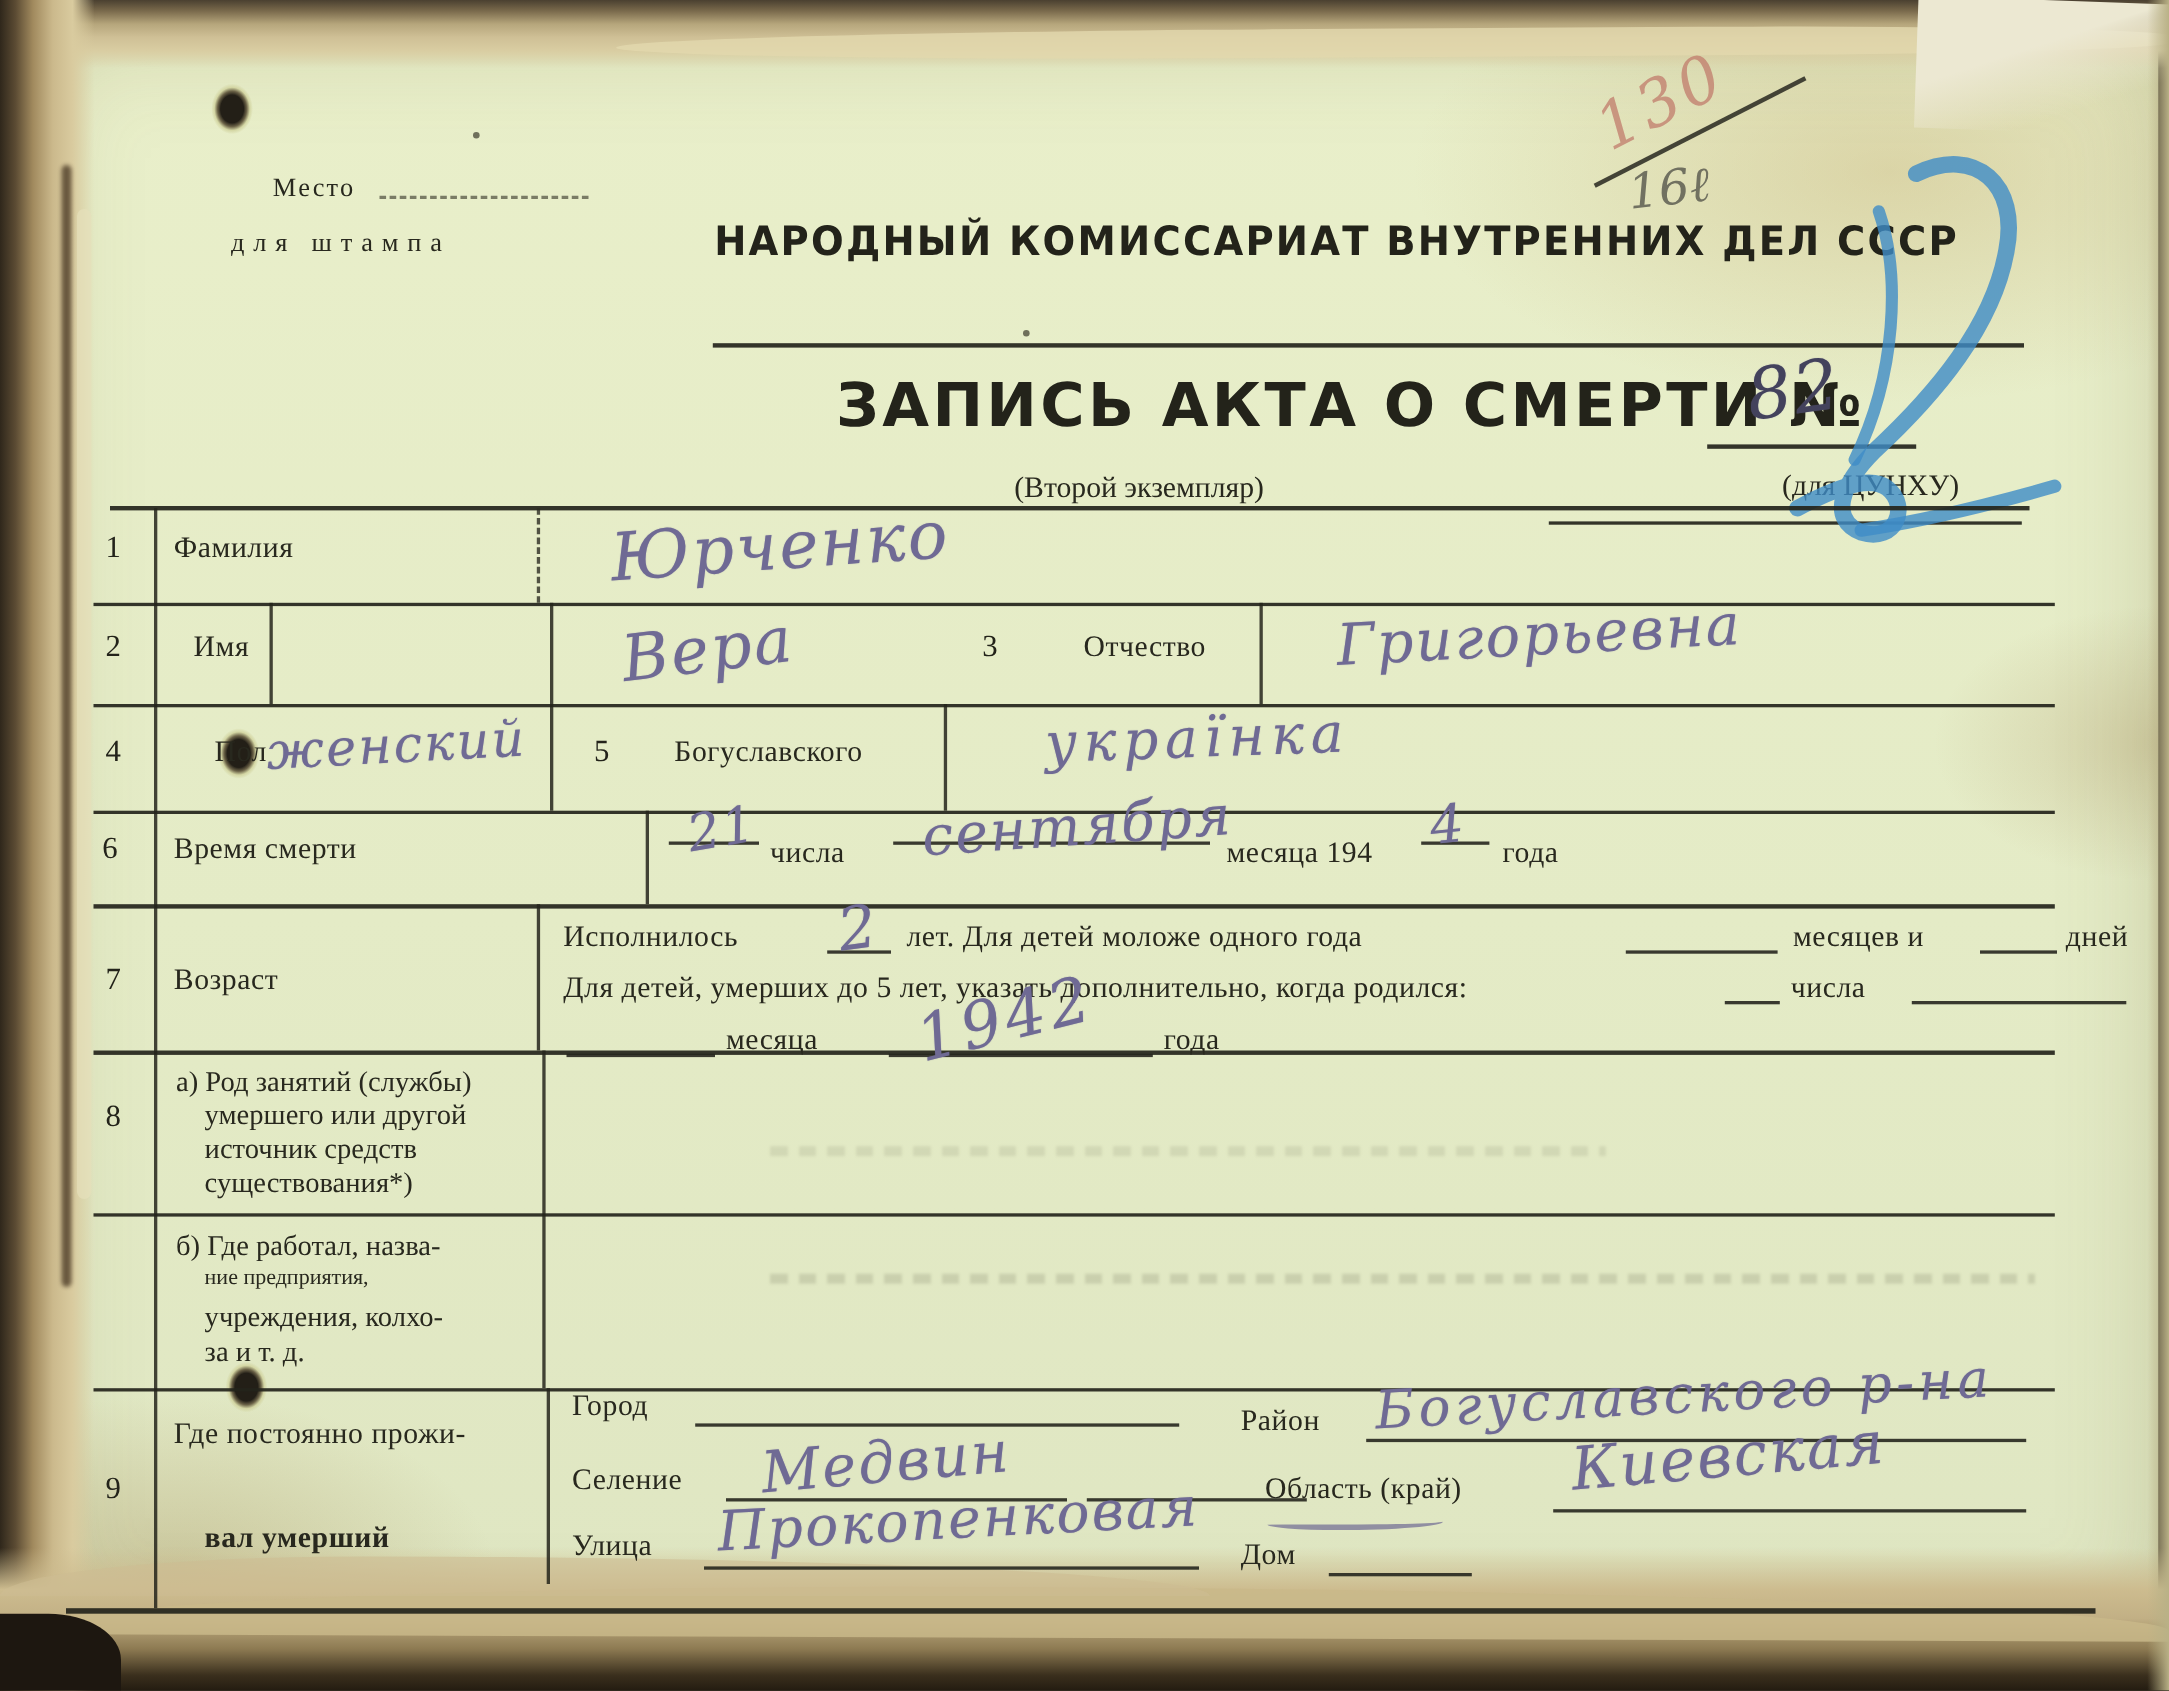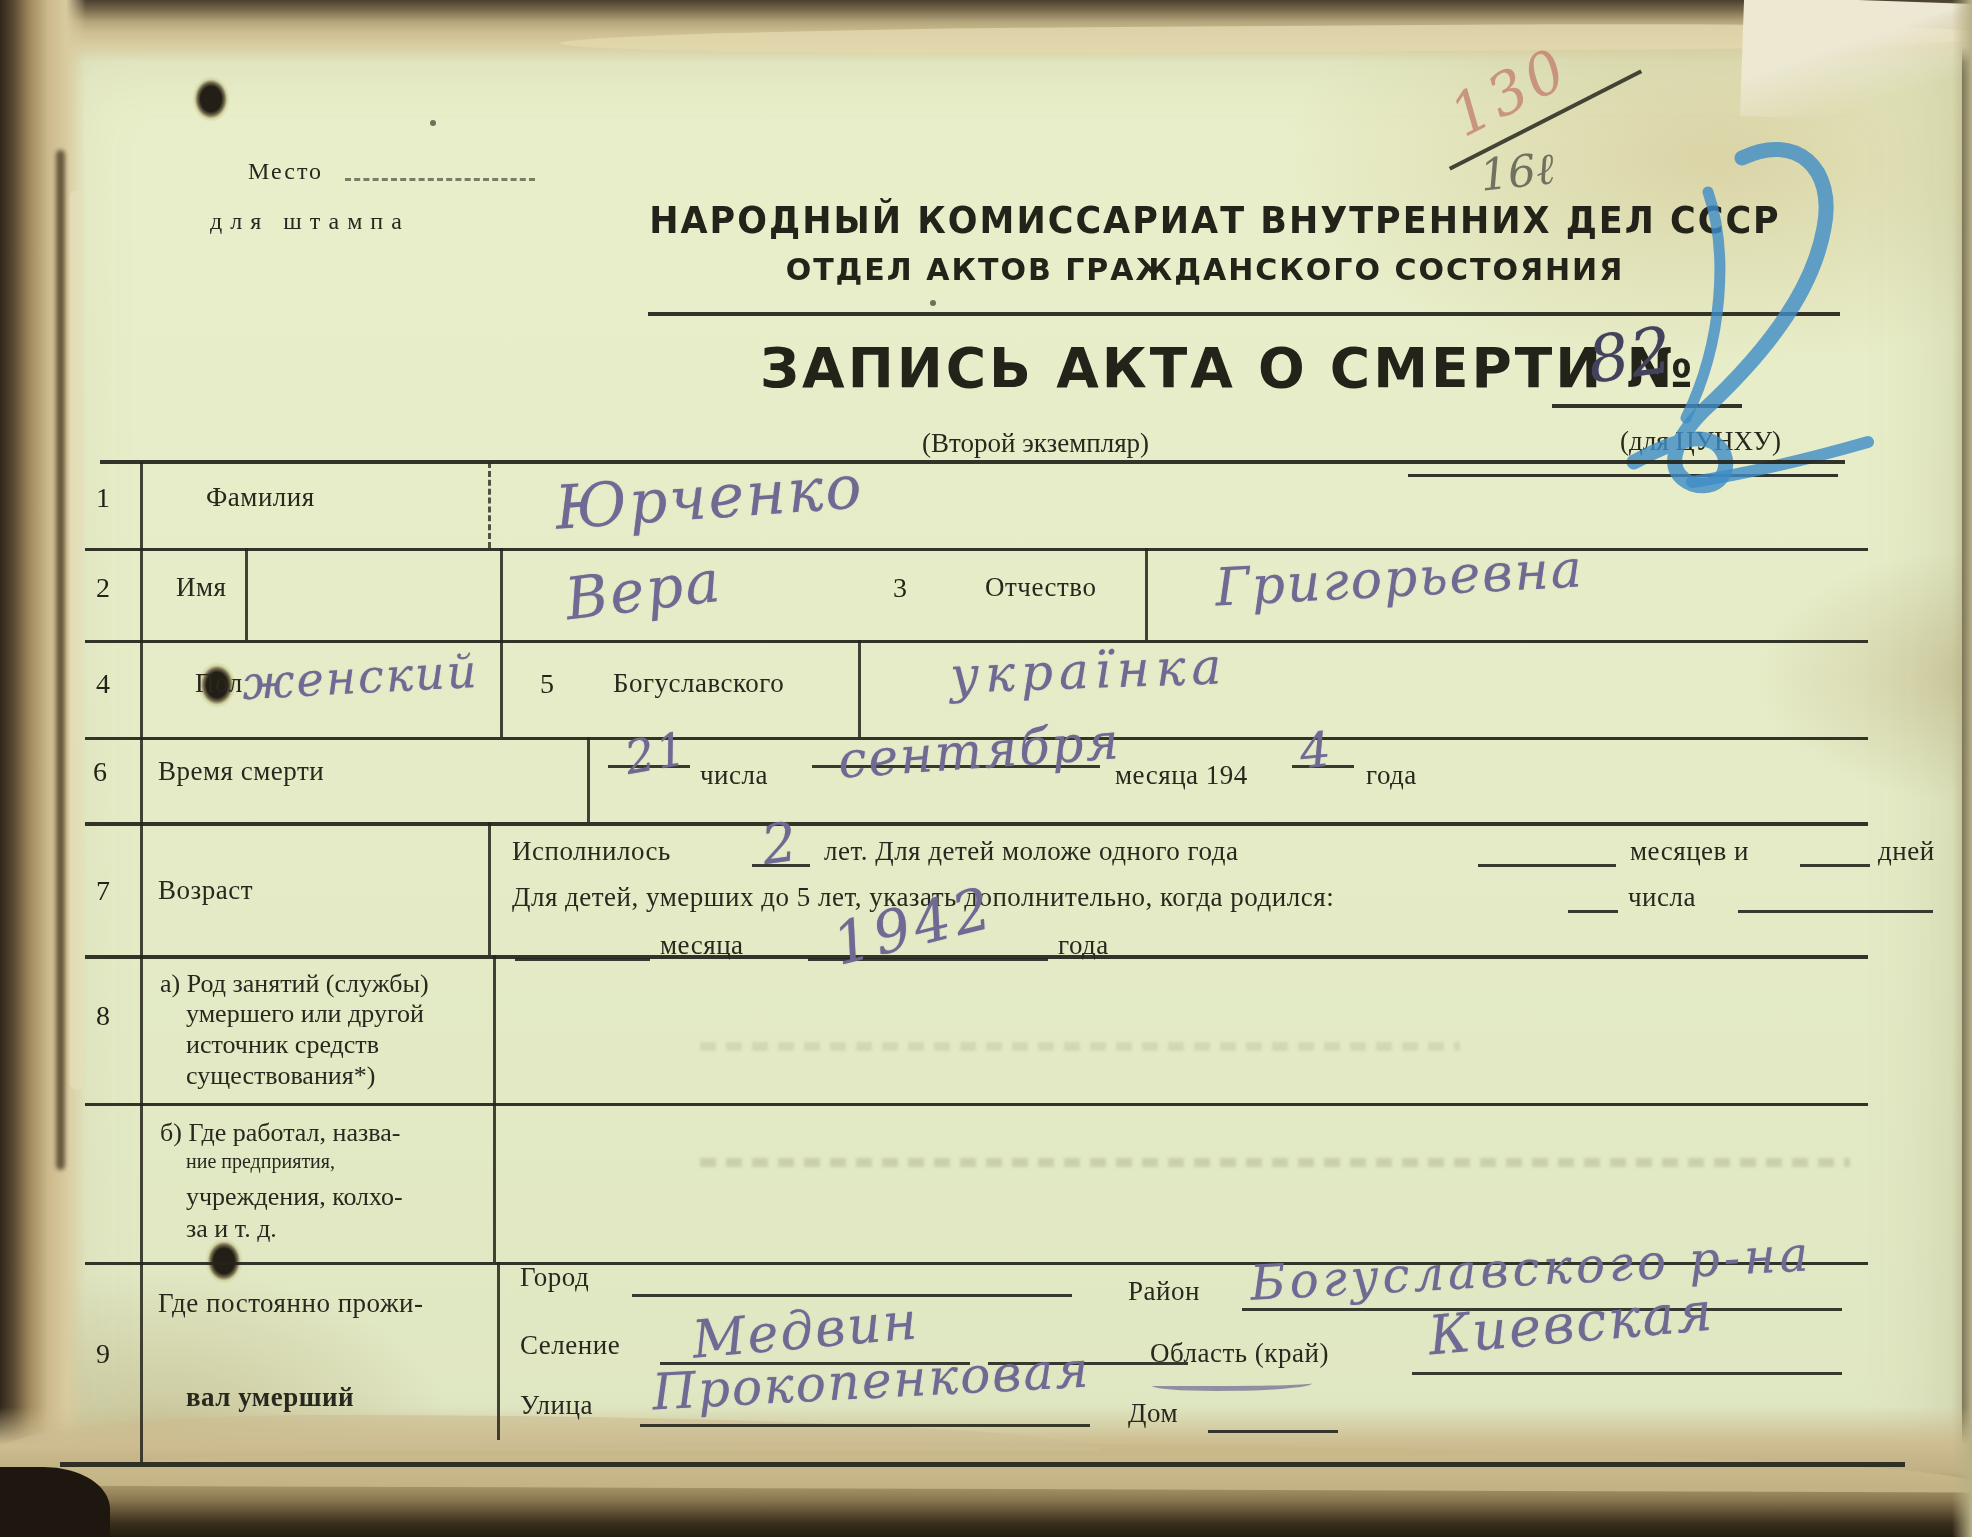--- a/index.html
+++ b/index.html
@@ -78,21 +78,20 @@
   <div class="hole" style="left:198px;top:662px;"></div>
   <div class="hole" style="left:205px;top:1238px;"></div>
   <div class="speck" style="left:430px;top:120px;"></div>
   <div class="speck" style="left:930px;top:300px;"></div>
 
   <div class="abs serif sm" style="left:248px;top:158px;letter-spacing:2px;">Место</div>
   <div class="dashes" style="left:345px;top:178px;width:190px;"></div>
   <div class="abs serif sm" style="left:210px;top:208px;letter-spacing:8px;">для штампа</div>
 
   <div class="abs hdr" style="left:620px;top:200px;width:1190px;text-align:center;font-size:35px;letter-spacing:2px;transform:scaleY(1.05);">НАРОДНЫЙ КОМИССАРИАТ ВНУТРЕННИХ ДЕЛ СССР</div>
-  <div class="abs hdr" style="left:780px;top:252px;width:850px;text-align:center;font-size:30px;letter-spacing:2px;">ОТДЕЛ АКТОВ ГРАЖДАНСКОГО СОСТОЯНИЯ</div>
   <div class="hline" style="left:648px;top:312px;width:1192px;height:4px;"></div>
 
   <div class="abs hdr" style="left:760px;top:336px;font-size:55px;letter-spacing:3px;">ЗАПИСЬ АКТА О СМЕРТИ №</div>
   <div class="abs hw hw-dark" style="left:1588px;top:318px;font-size:64px;transform:rotate(-8deg);">82</div>
   <div class="hline" style="left:1552px;top:404px;width:190px;height:4px;"></div>
   <div class="abs serif" style="left:922px;top:428px;font-size:27px;">(Второй экземпляр)</div>
   <div class="abs serif" style="left:1620px;top:426px;font-size:27px;">(для ЦУНХУ)</div>
   <div class="hline" style="left:1408px;top:474px;width:430px;height:3px;"></div>
 
   <div class="abs" style="left:1448px;top:58px;font-size:58px;font-family:'DejaVu Serif',serif;font-style:italic;color:#c17c6c;opacity:.75;transform:rotate(-27deg);letter-spacing:4px;">130</div>
@@ -123,21 +122,21 @@
   <div class="vline" style="left:500px;top:548px;height:92px;"></div>
   <div class="vline" style="left:1145px;top:548px;height:92px;"></div>
   <div class="vline" style="left:500px;top:640px;height:97px;"></div>
   <div class="vline" style="left:858px;top:640px;height:97px;"></div>
   <div class="vline" style="left:587px;top:737px;height:85px;"></div>
   <div class="vline" style="left:488px;top:822px;height:133px;"></div>
   <div class="vline" style="left:493px;top:955px;height:307px;"></div>
   <div class="vline" style="left:497px;top:1262px;height:178px;"></div>
 
   <div class="abs serif rownum" style="left:96px;top:482px;">1</div>
-  <div class="abs serif lbl" style="left:158px;top:482px;margin-left:48px;">Фамилия</div>
+  <div class="abs serif lbl" style="left:158px;top:482px;">Фамилия</div>
   <div class="abs hw" style="left:555px;top:462px;font-size:60px;transform:rotate(-4deg);">Юрченко</div>
 
   <div class="abs serif rownum" style="left:96px;top:572px;">2</div>
   <div class="abs serif lbl" style="left:176px;top:572px;">Имя</div>
   <div class="abs hw" style="left:565px;top:556px;font-size:58px;transform:rotate(-7deg);">Вера</div>
   <div class="abs serif rownum" style="left:893px;top:572px;">3</div>
   <div class="abs serif lbl" style="left:985px;top:572px;">Отчество</div>
   <div class="abs hw" style="left:1215px;top:548px;font-size:52px;transform:rotate(-3deg);">Григорьевна</div>
 
   <div class="abs serif rownum" style="left:96px;top:668px;">4</div>

